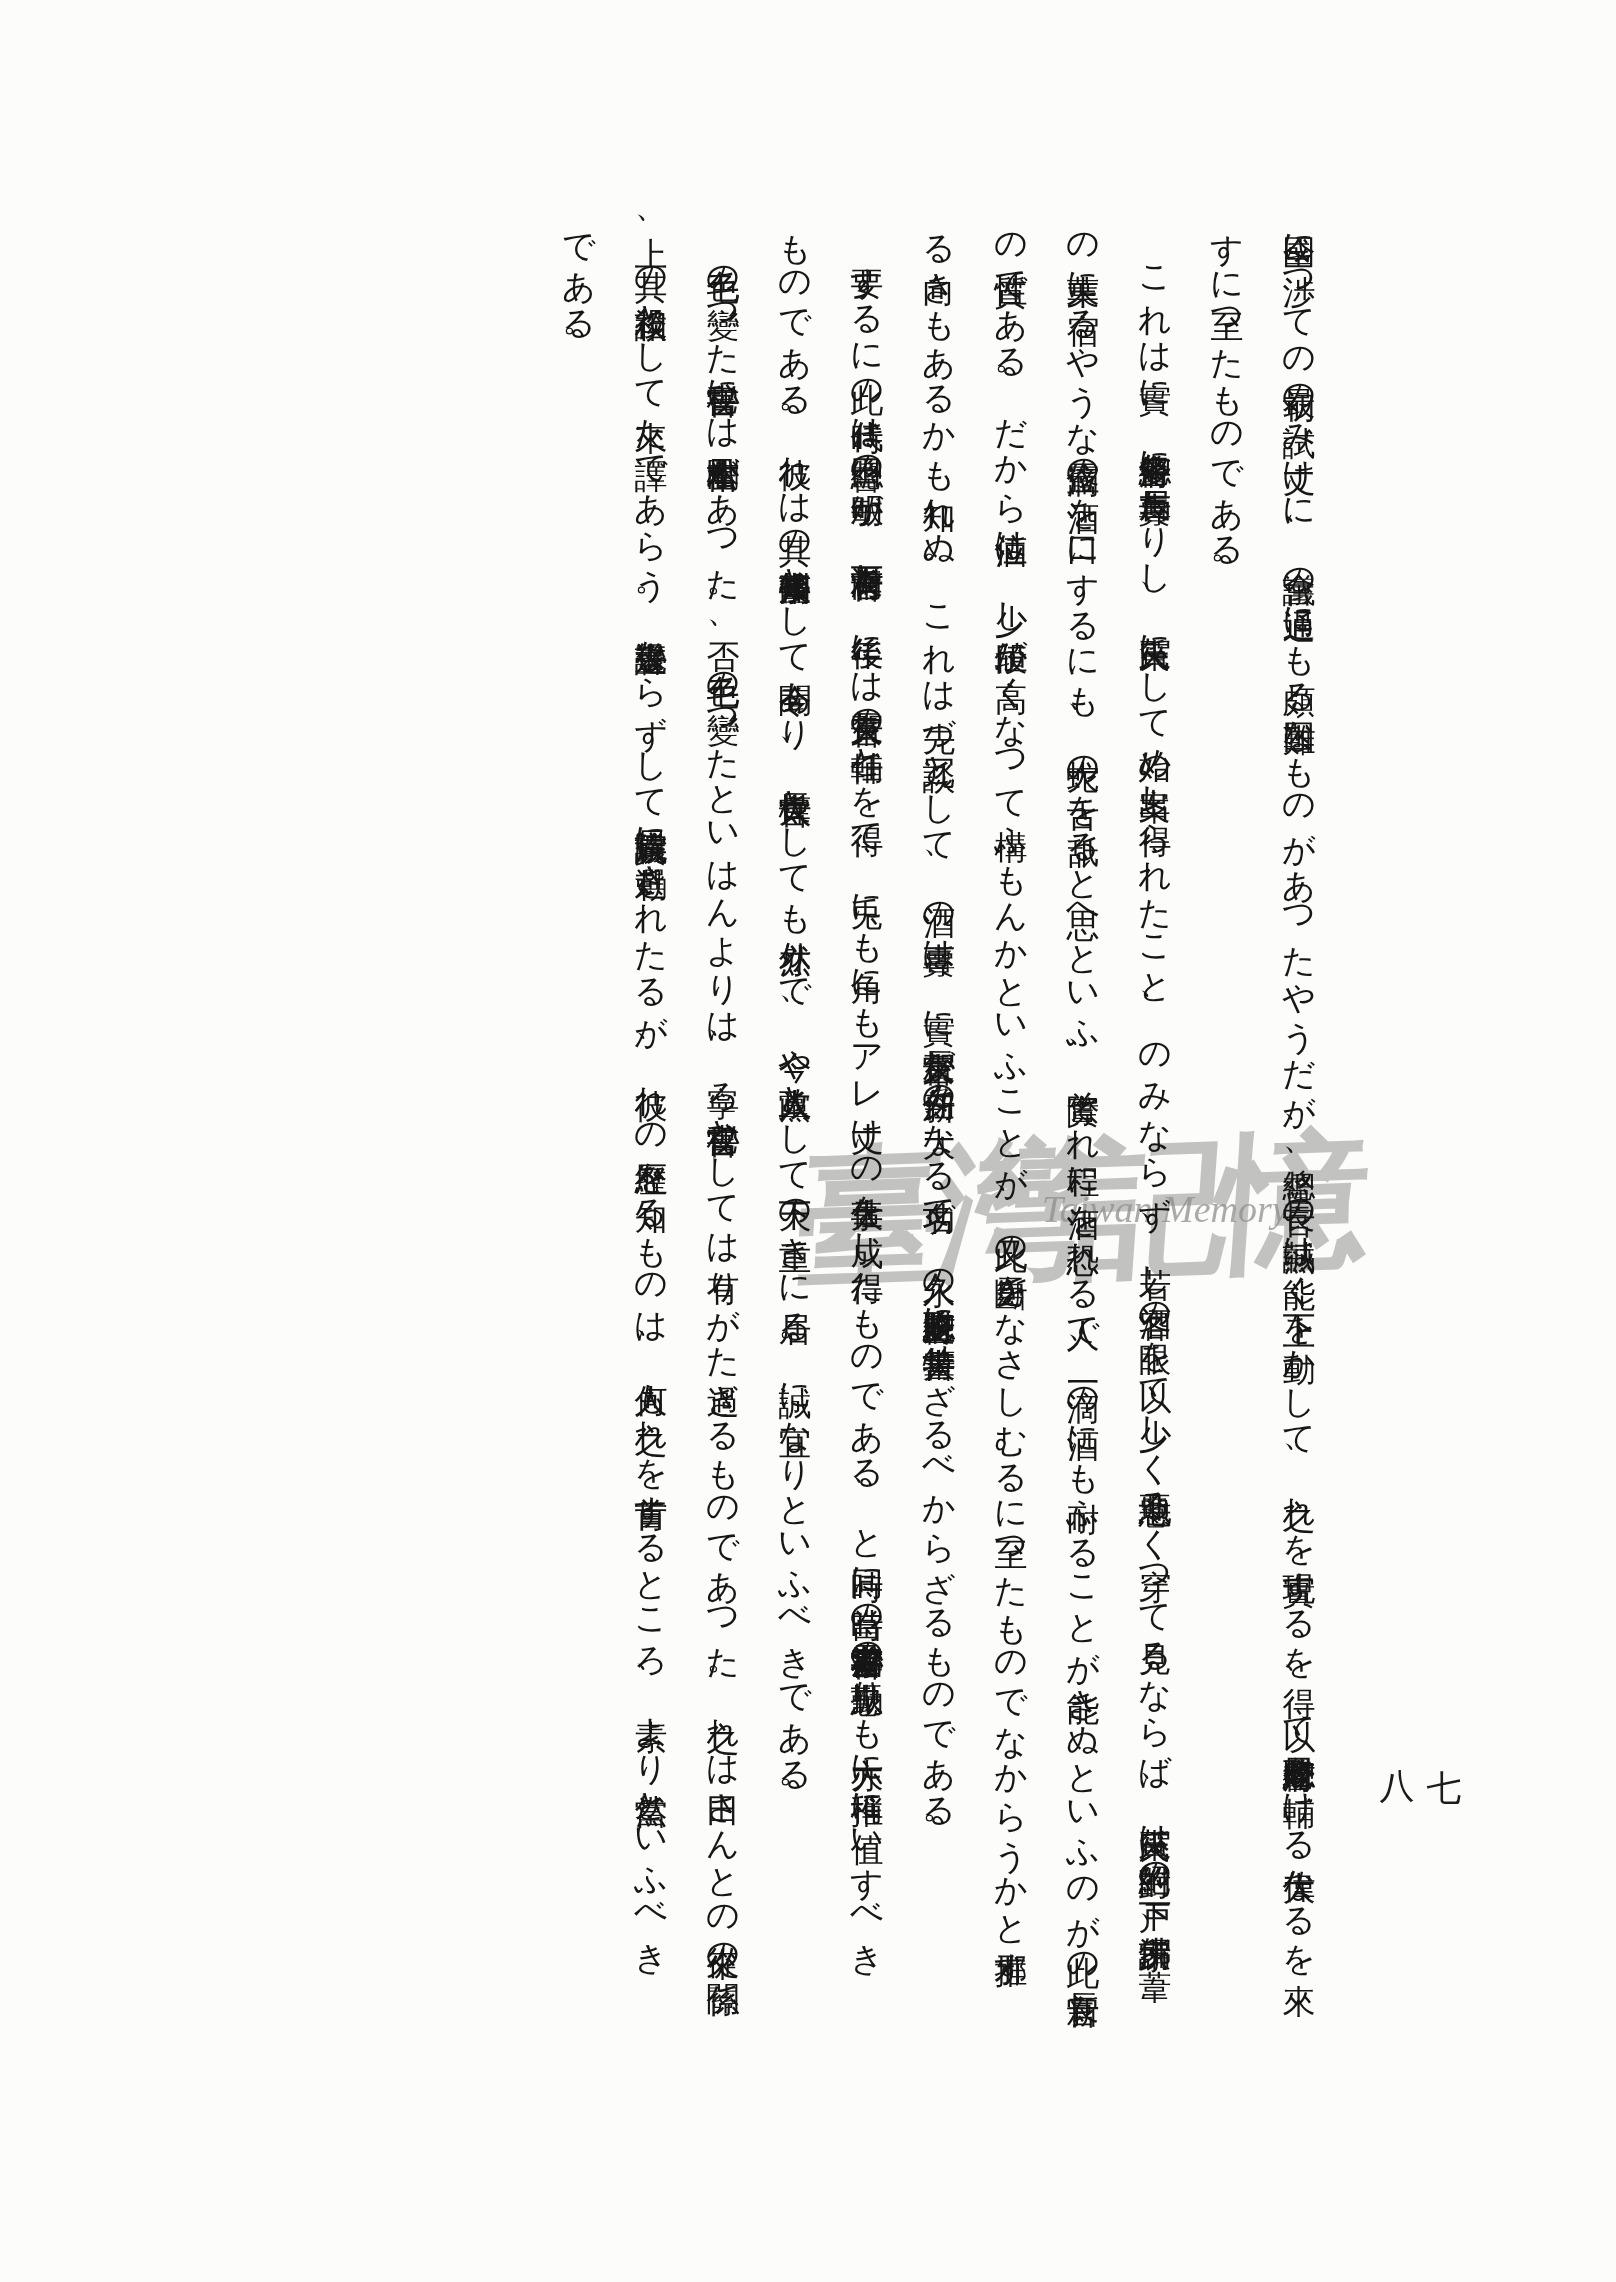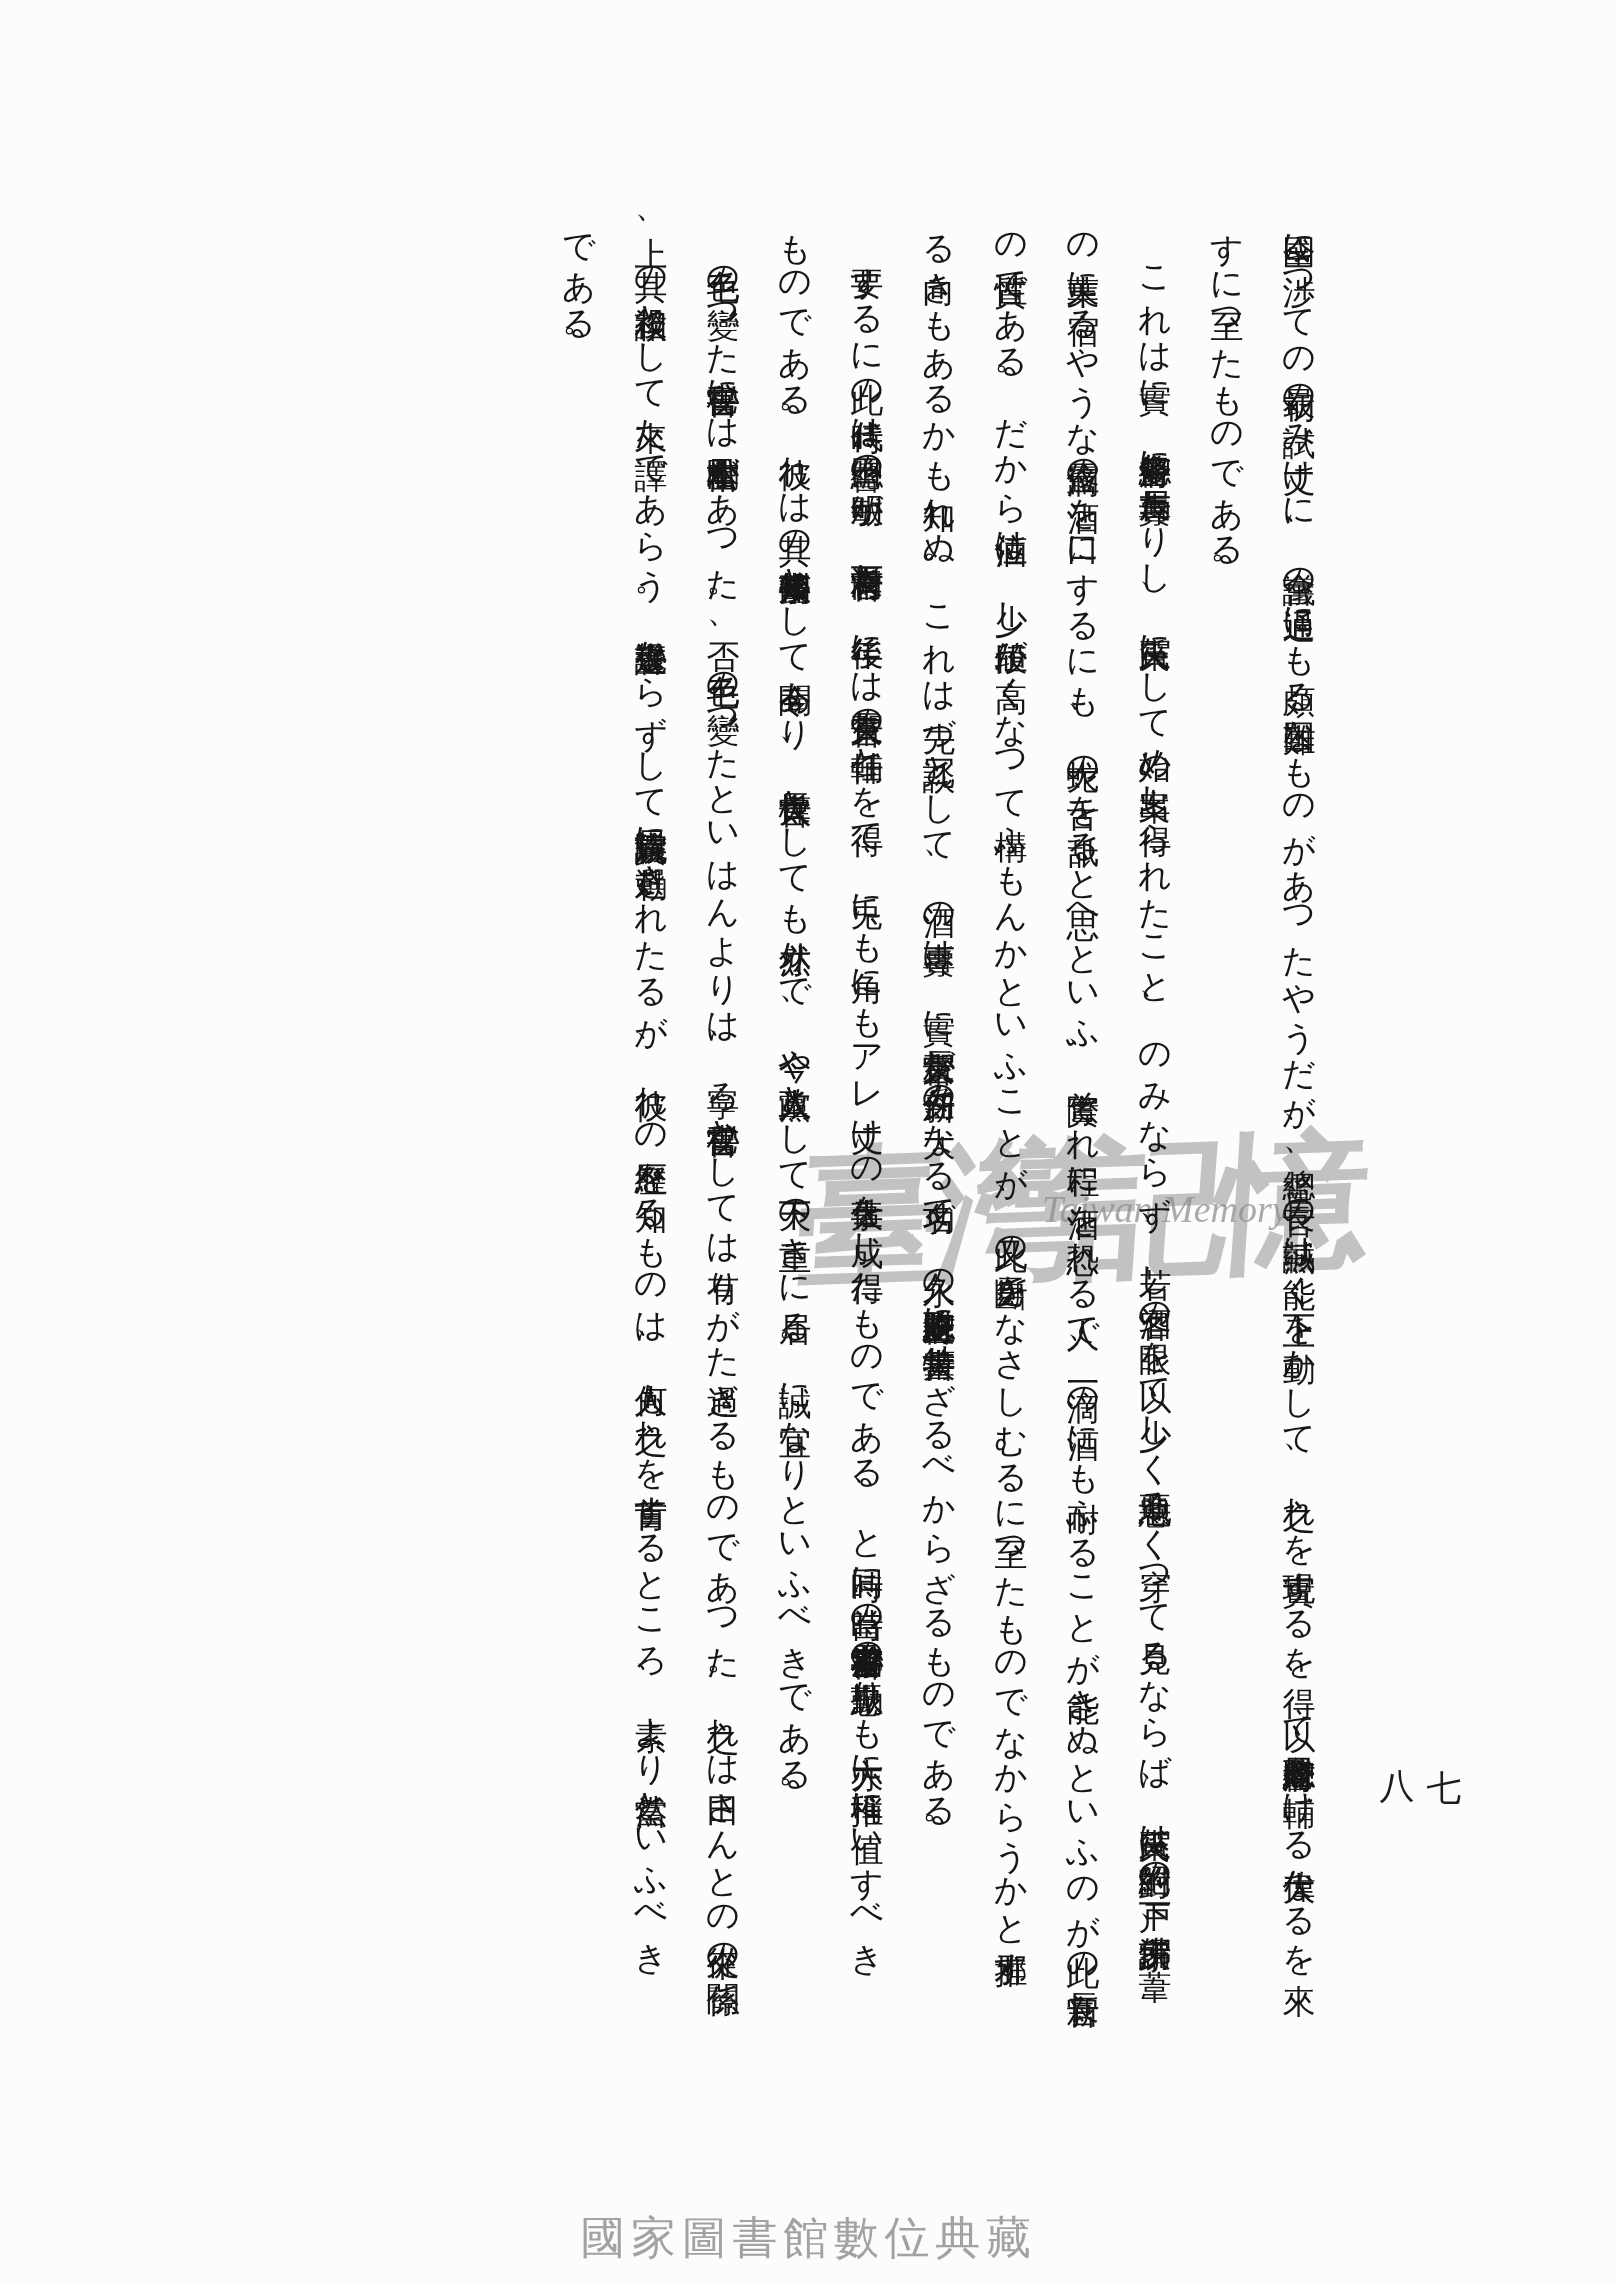--- a/index.html
+++ b/index.html
@@ -110,16 +110,15 @@
     <div class="text-block">
       <p>全國に渉つての最初の試み丈けに、議會の通過にも頗る困難なものがあつたやうだが、總督、長官の熱誠は能く上下を動かして、之れを實現するを得、以て今日總督府財政を輔ける偉大なるを來すに至つたものである。</p>
       <p>これは實に、多年總督府に專賣局長たりし、賀來氏にして始め案出し得られたこと、のみならず、若し酒客の眼を以て少しく意地惡るく穿つて見るならば、賀來氏は絕對的の下戸、佛家所謂、葦の葉末に宿るやうな露滴位の酒を口にするにも、大蛇の舌を舐ると思へといふ、實際それ程に酒を恐れる人で、一滴の酒にも耐ふることが能きぬといふのが此の新長官の性質である。だから酒位は、少し値段が高くなつて構ふもんかといふことが、又此の勇斷をなさしむるに至つたものでなからうかと邪推する向きもあるかも知れぬ。これは先づ冗談として、酒の專賣は、實に賀來長官が新任匆々の大なる功名で、永久の總督府財政史上に特筆大書せざるべからざるものである。</p>
       <p>要するに此の時代は田總督の明敏が、下村海南長官と、後年には賀來長官の輔任とを得て、兎にも角にもアレ丈けの大仕事を成し得たものである、と同時に當時の秘書官喜多孝治君の忠勤振りも亦大に推稱に值いすべきものである。彼れは其の後臺南州知事として令聞あり、樺太長官としても亦然りで、今や政黨人として天下の重きに居る。誠に宜なりといふべきである。</p>
       <p>毛色の變つた秘書官には松本剛吉君があつた。否、毛色の變つたといはんよりは、寧ろ秘書官としては有りがた過ぎるものであつた。之れは田さんとの從來の關係上、其の相談役として來た譯であらう。退臺幾許ならずして貴族院議員に勅選されたるが、彼れの經歷を知るものは、何人も之れを首肯するところ、素より當然といふべきである。</p>
     </div>
 
     <div class="page-number">七八</div>
   </div>
 
-  <div class="library-stamp">國家圖書館數位典藏</div>
 
 </div>
 
 
 </body></html>

